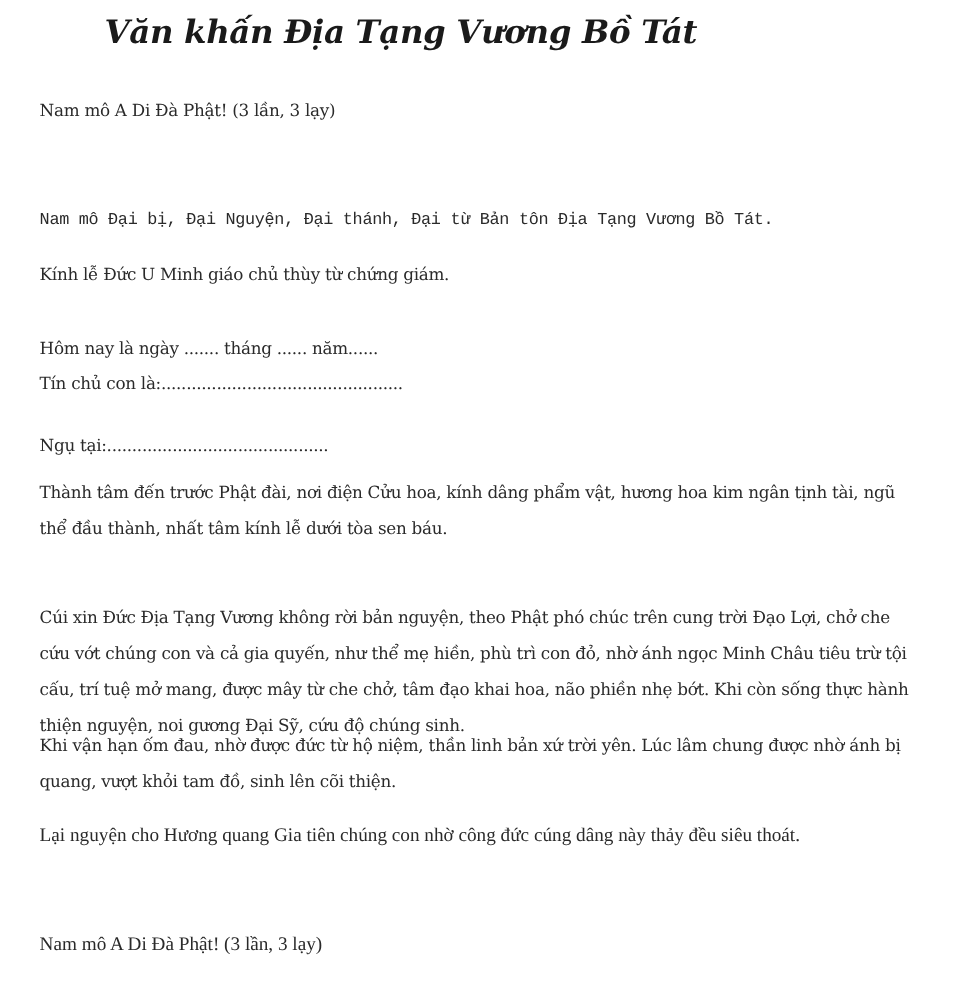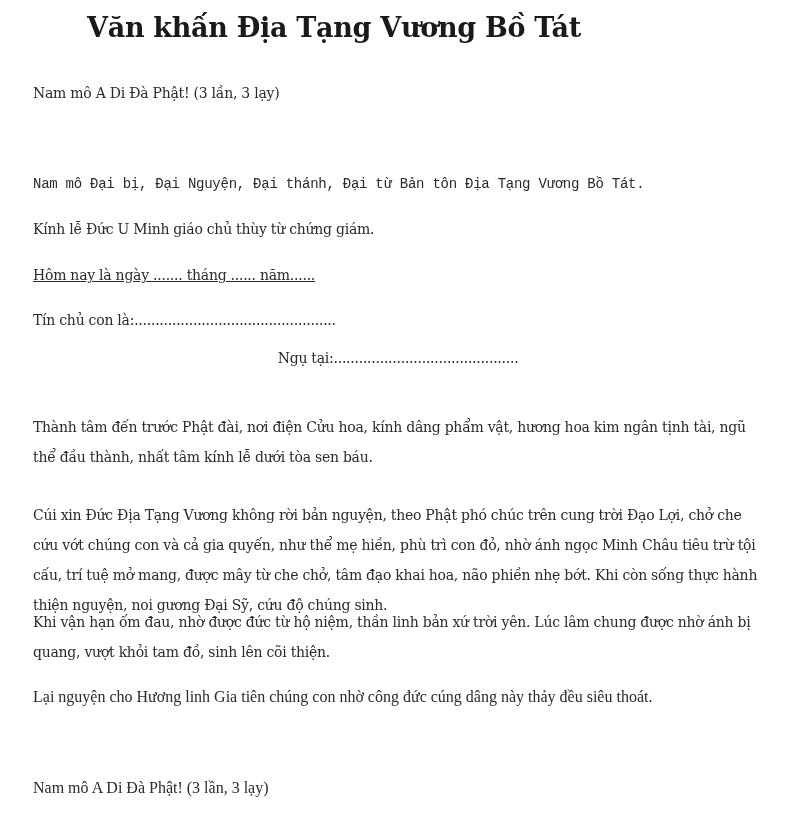--- a/index.html
+++ b/index.html
@@ -8,38 +8,39 @@
       font-family: "DejaVu Serif", "Liberation Serif", serif;
       color: #222222;
     }
     .page { position: relative; width: 800px; height: 824px; }
     .title {
       position: absolute; left: 0; top: 12px; width: 668px;
       text-align: center;
       font-family: "DejaVu Serif", serif;
       font-weight: bold; font-size: 27px; color: #1a1a1a;
       letter-spacing: -0.3px;
+      font-style: italic;
     }
     .para {
       position: absolute; left: 33px; width: 730px;
       font-size: 14px; line-height: 30px; color: #2a2a2a;
       margin: 0; letter-spacing: -0.25px;
     }
     .narrow { font-family: "Liberation Serif", serif; font-size: 16px; letter-spacing: 0; }
   </style>
 </head>
 <body>
 
 <div class="page">
   <h1 class="title" style="margin:0;">Văn khấn Địa Tạng Vương Bồ Tát</h1>
 
   <p class="para" style="top:78px;">Nam mô A Di Đà Phật! (3 lần, 3 lạy)</p>
   <p class="para" style="top:169px;font-family:Liberation Mono, monospace;">Nam mô Đại bị, Đại Nguyện, Đại thánh, Đại từ Bản tôn Địa Tạng Vương Bồ Tát.</p>
   <p class="para" style="top:214px;">Kính lễ Đức U Minh giáo chủ thùy từ chứng giám.</p>
-  <p class="para" style="top:260px;text-decoration:underline;">Hôm nay là ngày ....... tháng ...... năm......</p>
+  <p class="para" style="top:276px;">Hôm nay là ngày ....... tháng ...... năm......</p>
   <p class="para" style="top:305px;">Tín chủ con là:................................................</p>
-  <p class="para" style="top:343px;text-align:center;">Ngụ tại:............................................</p>
-  <p class="para" style="top:396px;margin-top:16px;">Thành tâm đến trước Phật đài, nơi điện Cửu hoa, kính dâng phẩm vật, hương hoa kim ngân tịnh tài, ngũ thể đầu thành, nhất tâm kính lễ dưới tòa sen báu.</p>
+  <p class="para" style="top:357px;">Ngụ tại:............................................</p>
+  <p class="para" style="top:396px;">Thành tâm đến trước Phật đài, nơi điện Cửu hoa, kính dâng phẩm vật, hương hoa kim ngân tịnh tài, ngũ thể đầu thành, nhất tâm kính lễ dưới tòa sen báu.</p>
   <p class="para" style="top:472px;margin-top:28px;">Cúi xin Đức Địa Tạng Vương không rời bản nguyện, theo Phật phó chúc trên cung trời Đạo Lợi, chở che cứu vớt chúng con và cả gia quyến, như thể mẹ hiền, phù trì con đỏ, nhờ ánh ngọc Minh Châu tiêu trừ tội cấu, trí tuệ mở mang, được mây từ che chở, tâm đạo khai hoa, não phiền nhẹ bớt. Khi còn sống thực hành thiện nguyện, noi gương Đại Sỹ, cứu độ chúng sinh.</p>
   <p class="para" style="top:607px;">Khi vận hạn ốm đau, nhờ được đức từ hộ niệm, thần linh bản xứ trời yên. Lúc lâm chung được nhờ ánh bị quang, vượt khỏi tam đồ, sinh lên cõi thiện.</p>
-  <p class="para narrow" style="top:682px;">Lại nguyện cho Hương linh Gia tiên chúng con nhờ công đức cúng dâng này thảy đều siêu thoát.</p>
+  <p class="para narrow" style="top:682px;">Lại nguyện cho Hương quang Gia tiên chúng con nhờ công đức cúng dâng này thảy đều siêu thoát.</p>
   <p class="para narrow" style="top:773px;">Nam mô A Di Đà Phật! (3 lần, 3 lạy)</p>
 </div>
 
 </body></html>

